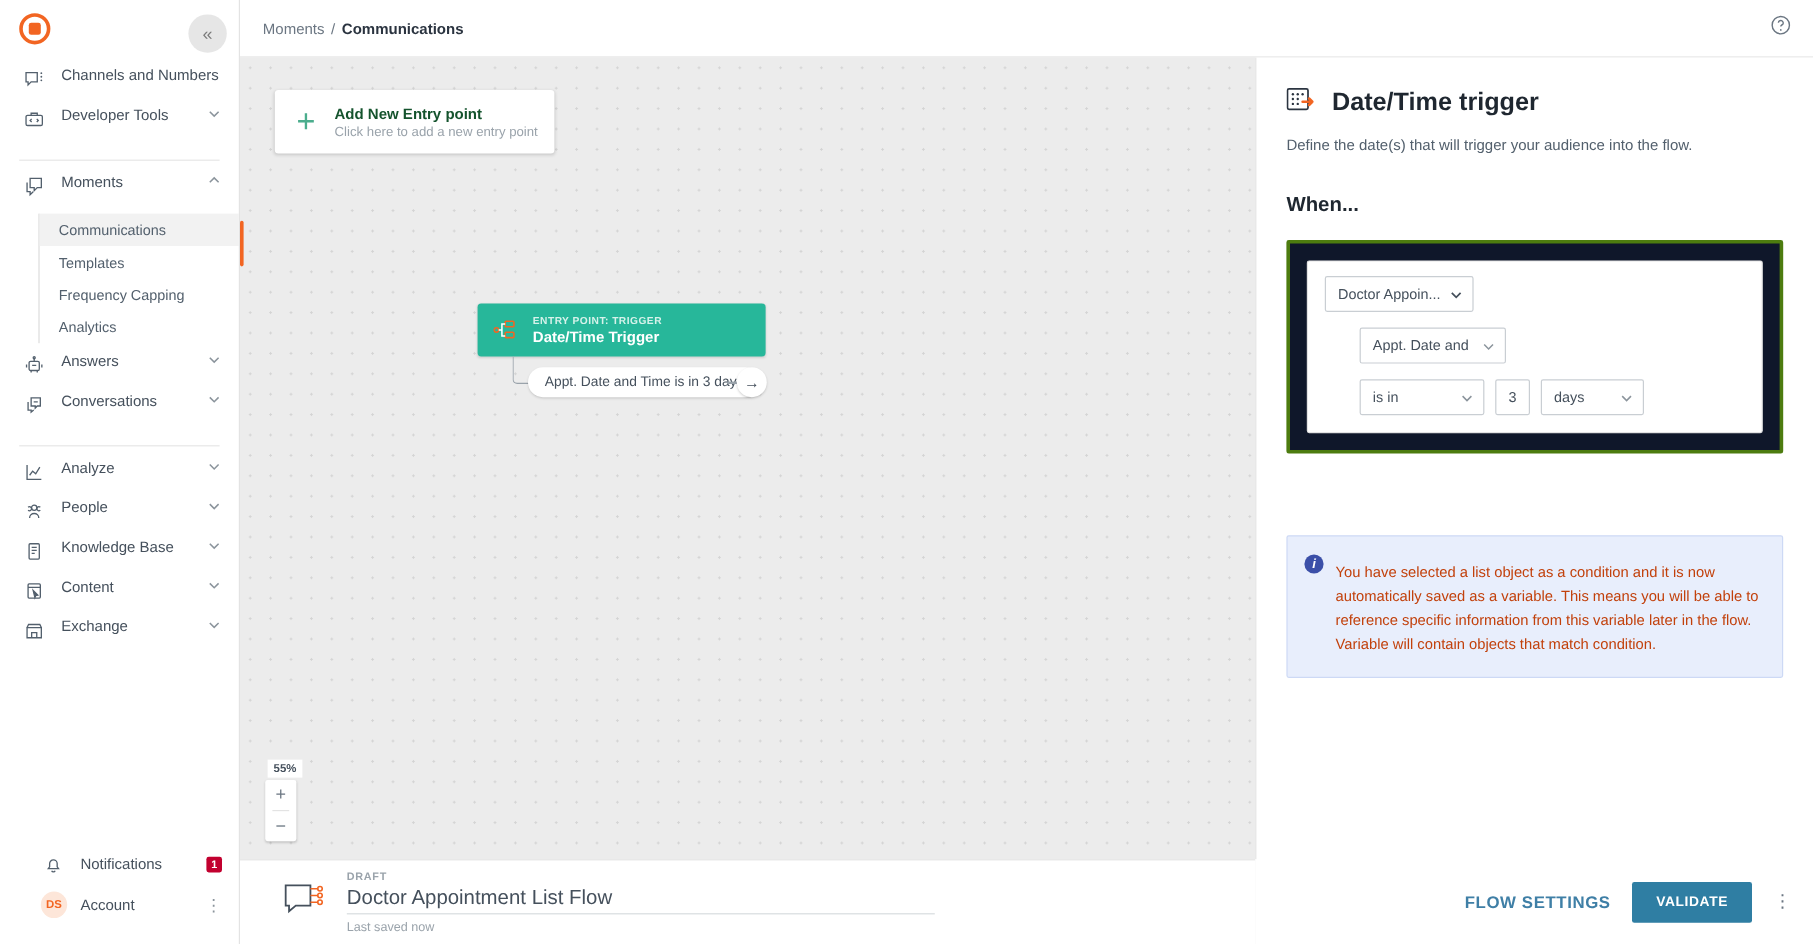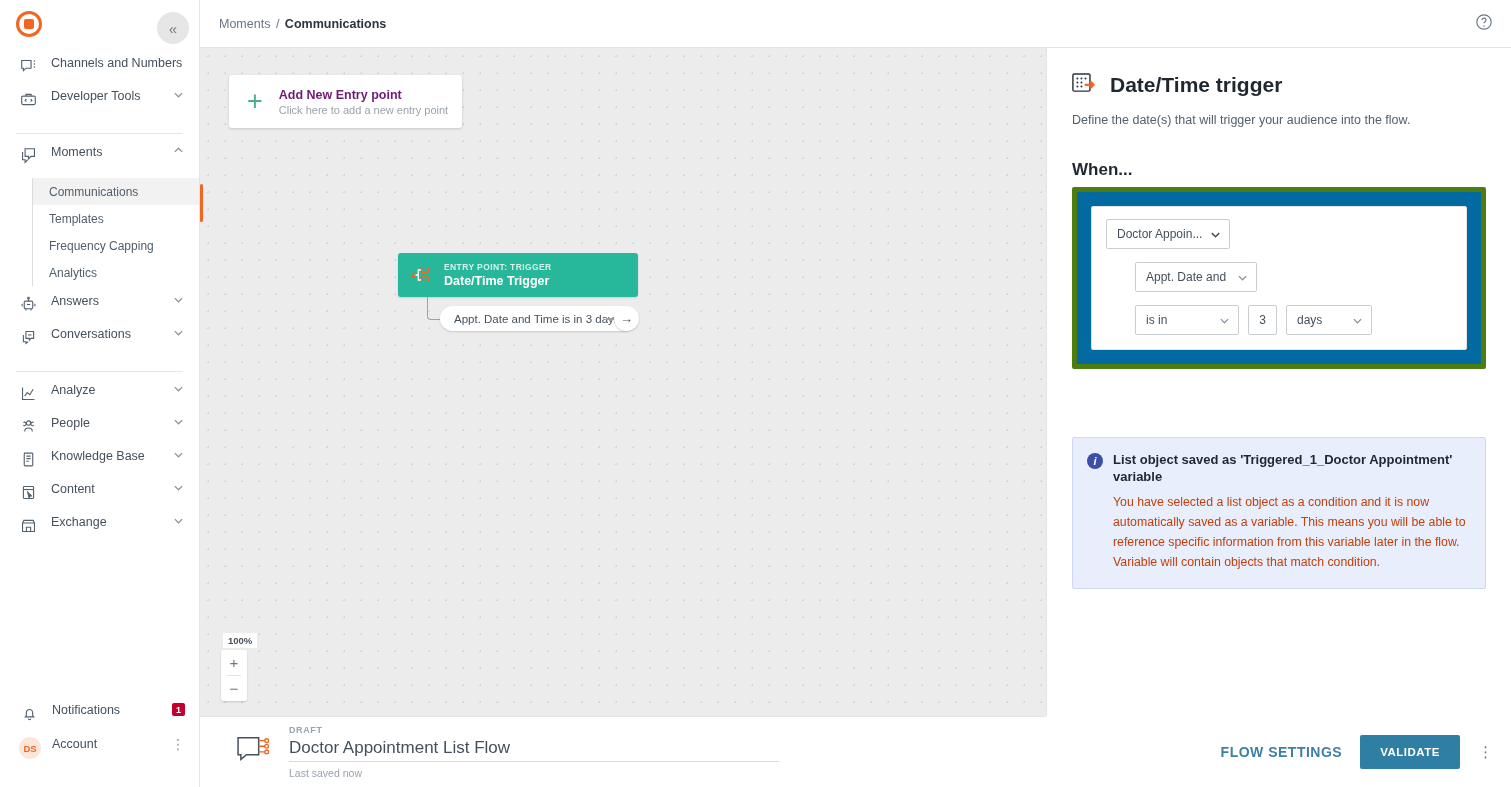--- a/index.html
+++ b/index.html
@@ -51,21 +51,21 @@
 
   .subnav { margin-left: 32px; border-left: 1px solid #dcdcdc; padding-left: 0; }
   .subnav-item {
     height: 27px; display: flex; align-items: center; padding-left: 16px;
     font-size: 12px; color: #53606d; cursor: pointer;
   }
   .subnav-item.selected { background: #f2f2f2; }
 
   .sidebar-bottom { margin-top: auto; padding-bottom: 16px; }
   .bottom-item {
-    height: 34px; display: flex; padding: 0 14px 0 19px;
+    height: 34px; display: flex; align-items: center; padding: 0 14px 0 34px;
     font-size: 12.5px; color: #45505c; cursor: pointer;
   }
   .badge {
     background: #c2002f; color: #fff; font-size: 9px; font-weight: bold;
     min-width: 13px; height: 13px; border-radius: 2px;
     display: flex; align-items: center; justify-content: center; padding: 0 3px;
   }
   .avatar {
     width: 22px; height: 22px; border-radius: 50%; background: #fde6d9;
     color: #f26522; font-size: 9.5px; font-weight: bold;
@@ -97,21 +97,21 @@
     position: absolute; left: 0px; top: 136px; width: 3px; height: 38px;
     background: #f26522; border-radius: 2px;
   }
 
   .entry-card {
     position: absolute; left: 29px; top: 27px; width: 233px; height: 53px;
     background: #fff; border-radius: 3px; box-shadow: 0 1px 3px rgba(0,0,0,.16);
     display: flex; align-items: center; padding-left: 18px; cursor: pointer;
   }
   .plus-big { color: #4bad8d; font-size: 27px; font-weight: 300; line-height: 1; margin-right: 16px; }
-  .entry-title { font-size: 12.5px; font-weight: bold; color: #701a75; }
+  .entry-title { font-size: 12.5px; font-weight: bold; color: #14532d; }
   .entry-sub { font-size: 11px; color: #9aa3ab; margin-top: 2px; }
 
   .node {
     position: absolute; left: 198px; top: 205px; width: 240px; height: 44px;
     background: #27b79a; border-radius: 3px; display: flex; align-items: center;
     padding-left: 12px; cursor: pointer; box-shadow: 0 1px 2px rgba(0,0,0,.12);
   }
   .node-ico { width: 24px; margin-right: 10px; flex: 0 0 24px; display:flex; align-items:center;}
   .node-kicker { font-size: 8.5px; font-weight: bold; color: #d6f2ea; letter-spacing: .4px; }
   .node-title { font-size: 12.5px; font-weight: bold; color: #fff; margin-top: 2px; }
@@ -156,21 +156,21 @@
     background: #fff; border-left: 1px solid #e3e3e3;
     display: flex; flex-direction: column;
   }
   .rp-body { padding: 24px 25px 0 25px; flex: 1 1 auto; overflow: hidden; }
   .rp-head { display: flex; align-items: center; gap: 11px; }
   .rp-title { font-size: 21px; font-weight: bold; color: #1f2730; }
   .rp-desc { font-size: 12.5px; color: #53606d; margin-top: 15px; }
   .rp-when { font-size: 17px; font-weight: bold; color: #1f2730; margin-top: 33px; }
 
   .cond-box {
-    margin-top: 7px; background: #0369a1; border: 5px solid #4d7c0f;
+    margin-top: 19px; background: #0f172a; border: 3px solid #4d7c0f;
     border-radius: 2px; padding: 14px 0 14px 0;
   }
   .cond-card {
     margin: 0 14px; background: #fff; border: 1px solid #e3e3e3; border-radius: 2px;
     padding: 12px 14px 14px 14px;
   }
   .sel {
     height: 30px; border: 1px solid #c9ced3; border-radius: 2px; background: #fff;
     display: inline-flex; align-items: center; justify-content: space-between;
     padding: 0 8px 0 10px; font-size: 12px; color: #45505c; cursor: pointer;
@@ -497,21 +497,21 @@
     </div>
 
     <div class="elbow"></div>
     <div class="cond-pill">Appt. Date and Time is in 3 days</div>
     <div class="cond-dash"></div>
     <div class="add-circle">
       <span>→</span>
     </div>
 
     <div class="zoom-wrap">
-      <div class="zoom-pct">100%</div>
+      <div class="zoom-pct">55%</div>
       <div class="zoom-btns">
         <div class="zoom-btn">
           <span>+</span>
         </div>
         <div class="zoom-sep"></div>
         <div class="zoom-btn">
           <span>−</span>
         </div>
       </div>
     </div>
@@ -581,21 +581,20 @@
                   </svg>
               </span>
             </div>
           </div>
         </div>
       </div>
 
       <div class="info-box">
         <span class="info-ico">i</span>
         <div>
-          <div class="info-title">List object saved as 'Triggered_1_Doctor Appointment' variable</div>
           <div class="info-text">You have selected a list object as a condition and it is now automatically saved as a variable. This means you will be able to reference specific information from this variable later in the flow. Variable will contain objects that match condition.</div>
         </div>
       </div>
     </div>
 
     <div class="rp-footer">
       <button class="btn-delete">DELETE</button>
       <button class="btn-close">CLOSE</button>
     </div>
   </aside>

